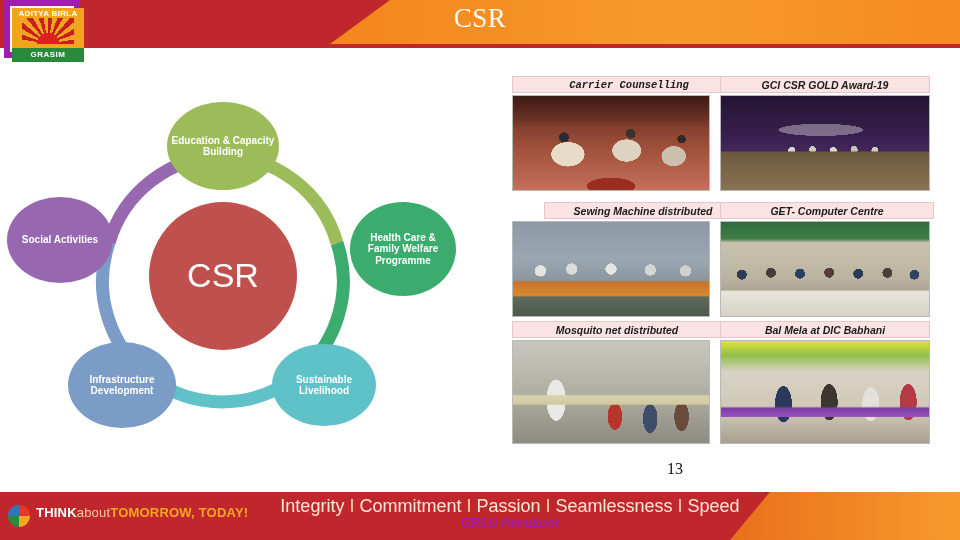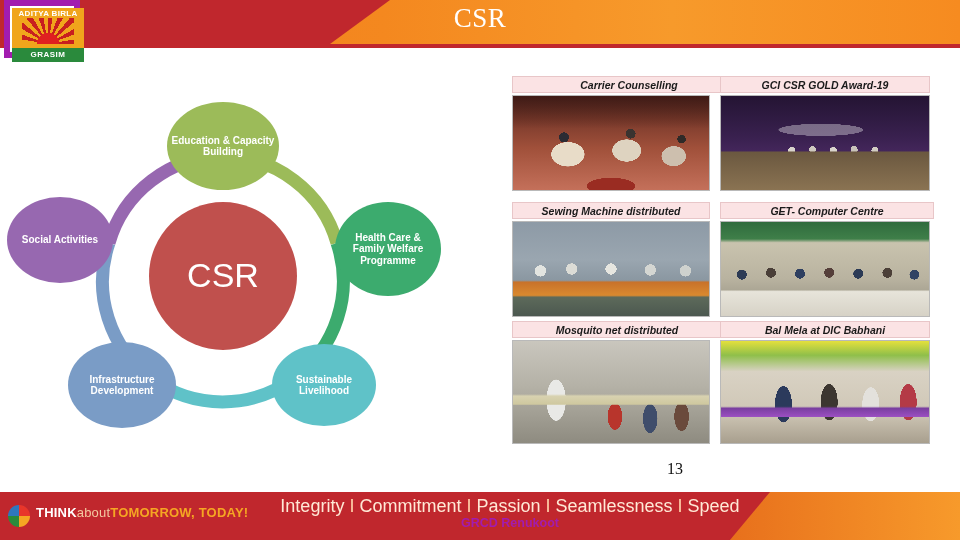--- a/index.html
+++ b/index.html
@@ -135,21 +135,21 @@
     font-family: "Liberation Sans", sans-serif;
   }
   #node-education {
     left: 167px; top: 32px;
     width: 112px; height: 88px;
     background: #9cbb59;
     font-size: 10px;
     align-items: center;
   }
   #node-health {
-    left: 335px; top: 132px;
+    left: 350px; top: 132px;
     width: 106px; height: 94px;
     background: #3cab6e;
     font-size: 10px;
   }
   #node-sustainable {
     left: 272px; top: 274px;
     width: 104px; height: 82px;
     background: #5fc2c8;
     font-size: 10px;
   }
@@ -316,21 +316,21 @@
     <span class="node-label">Infrastructure Development</span>
   </div>
   <div class="node" id="node-social">
     <span class="node-label">Social Activities</span>
   </div>
 </div>
 
 <div id="photo-grid">
 
   <div class="photo-cell" style="left:0px; top:0px; width:198px;">
-    <div class="caption-bar" style="width:234px;">
+    <div class="caption-bar" style="width:234px;font-family:Liberation Mono, monospace;">
       <span class="caption-text">Carrier Counselling</span>
     </div>
     <div class="photo-img" style="left:0px; width:198px; height:96px;">
       <div class="ph-inner" style="background:
         linear-gradient(180deg,#5b2d26 0%,#7a3a2c 25%,#a0503a 55%,#c4705a 100%);"></div>
       <div class="ph-inner" style="background:
         radial-gradient(ellipse 30px 22px at 28% 62%, #e8dcc8 0 55%, transparent 56%),
         radial-gradient(ellipse 26px 20px at 58% 58%, #ded3c0 0 55%, transparent 56%),
         radial-gradient(ellipse 22px 18px at 82% 64%, #cdbfae 0 55%, transparent 56%),
         radial-gradient(ellipse 40px 14px at 50% 96%, #9a2c22 0 60%, transparent 61%),
@@ -353,21 +353,21 @@
         radial-gradient(ellipse 70px 10px at 48% 36%, rgba(255,255,255,0.35) 0 60%, transparent 61%),
         radial-gradient(circle 5px at 34% 58%, #d9d4cc 0 70%, transparent 71%),
         radial-gradient(circle 5px at 44% 57%, #cfc9c0 0 70%, transparent 71%),
         radial-gradient(circle 5px at 54% 58%, #d9d4cc 0 70%, transparent 71%),
         radial-gradient(circle 5px at 64% 57%, #c9c3ba 0 70%, transparent 71%),
         radial-gradient(circle 5px at 74% 58%, #d2ccc3 0 70%, transparent 71%);"></div>
     </div>
   </div>
 
   <div class="photo-cell" style="left:0px; top:126px; width:198px;">
-    <div class="caption-bar" style="width:198px;">
+    <div class="caption-bar" style="width:198px;margin-left:32px;">
       <span class="caption-text">Sewing Machine distributed</span>
     </div>
     <div class="photo-img" style="left:0px; width:198px; height:96px;">
       <div class="ph-inner" style="background:
         linear-gradient(180deg,#8d9aa6 0%,#9aa6b0 40%,#6f7d87 100%);"></div>
       <div class="ph-inner" style="background:
         linear-gradient(180deg, rgba(255,255,255,0) 62%, #c8722a 64%, #d9892f 78%, #5d6a5a 80%, #4c5850 100%),
         radial-gradient(circle 8px at 14% 52%, #e2e4e0 0 70%, transparent 71%),
         radial-gradient(circle 8px at 30% 50%, #dcdcd6 0 70%, transparent 71%),
         radial-gradient(circle 8px at 50% 50%, #e6e6e0 0 70%, transparent 71%),

